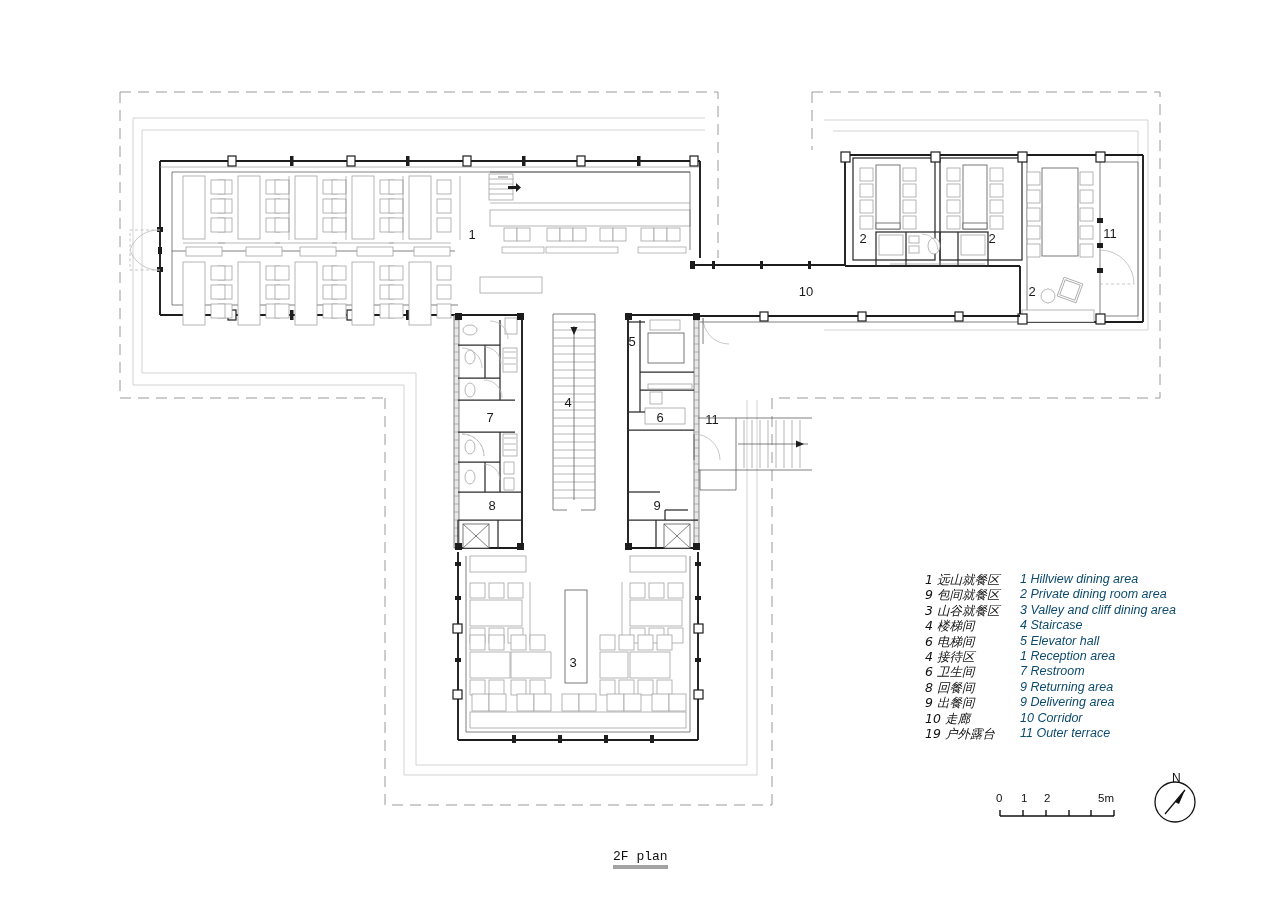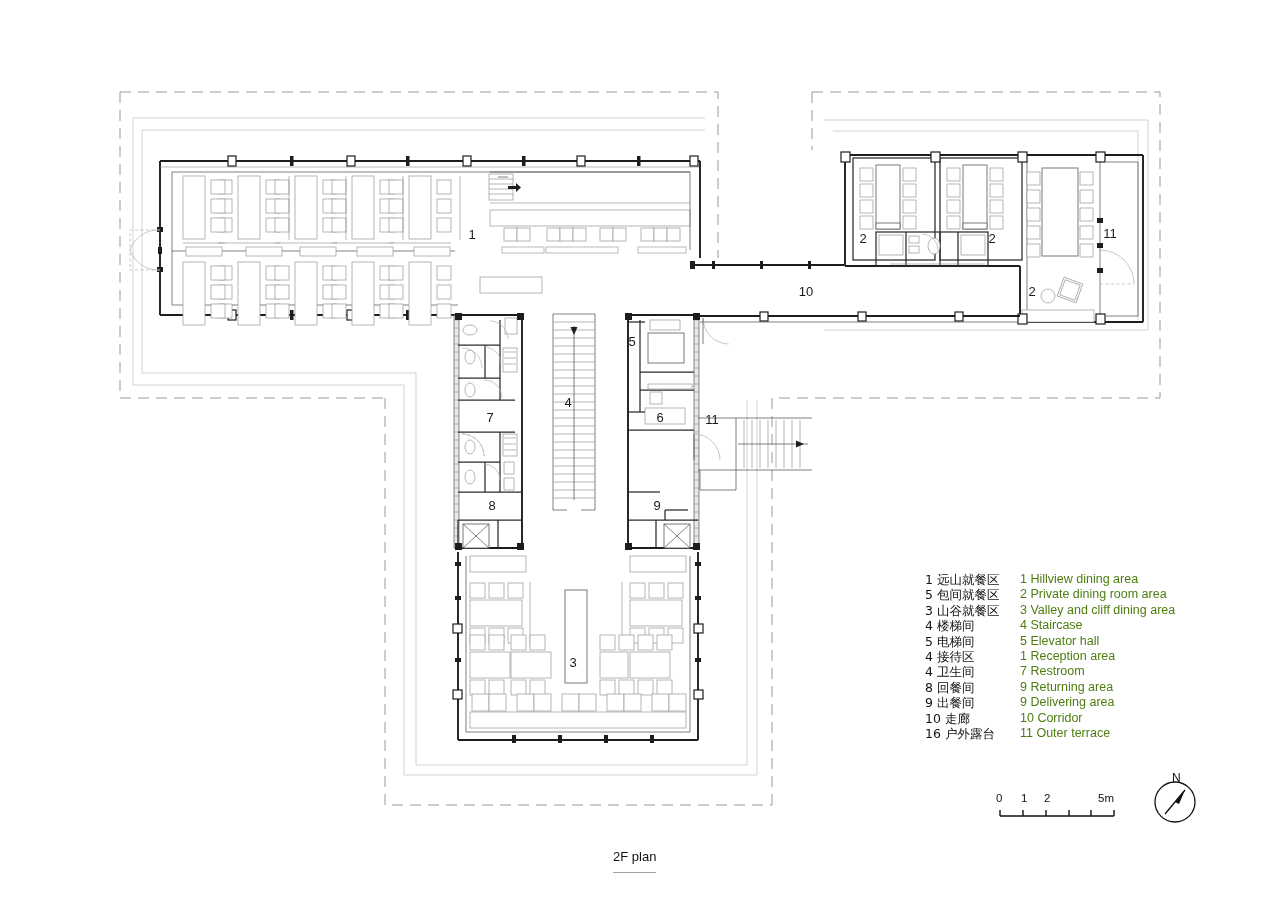--- a/index.html
+++ b/index.html
@@ -77,30 +77,31 @@
   #legend {
     position: absolute;
     left: 925px;
     top: 572px;
     width: 260px;
   }
   .legend-row {
     display: flex;
     line-height: 15.4px;
     white-space: nowrap;
+    font-style: italic;
   }
   .legend-cn {
     width: 95px;
     font-size: 12.5px;
     color: #111;
     font-family: "DejaVu Sans", sans-serif;
   }
   .legend-en {
     font-size: 12.5px;
-    color: #4d7c0f;
+    color: #0c4a6e;
     font-family: "Liberation Sans", sans-serif;
   }
   
   #scalebar {
     position: absolute;
     left: 996px;
     top: 792px;
   }
   #scale-labels {
     position: absolute;
@@ -129,22 +130,23 @@
     top: 771px;
     font-size: 12px;
     color: #111;
   }
   #plan-title {
     position: absolute;
     left: 613px;
     top: 849px;
     font-size: 13px;
     color: #111;
-    border-bottom: 1px solid #a3a3a3;
-    padding-bottom: 8px;
+    border-bottom: 4px solid #a3a3a3;
+    padding-bottom: 1px;
+    font-family: Liberation Mono, monospace;
   }
 </style>
 </head>
 <body>
 
 <div id="plan-root">
 
   <svg class="plan" viewBox="0 0 1280 900">
 
     <g>
@@ -767,57 +769,57 @@
     </g>
 
   </svg>
 
   <div id="legend">
     <div class="legend-row">
       <span class="legend-cn">1 远山就餐区</span>
       <span class="legend-en">1 Hillview dining area</span>
     </div>
     <div class="legend-row">
-      <span class="legend-cn">5 包间就餐区</span>
+      <span class="legend-cn">9 包间就餐区</span>
       <span class="legend-en">2 Private dining room area</span>
     </div>
     <div class="legend-row">
       <span class="legend-cn">3 山谷就餐区</span>
       <span class="legend-en">3 Valley and cliff dining area</span>
     </div>
     <div class="legend-row">
       <span class="legend-cn">4 楼梯间</span>
       <span class="legend-en">4 Staircase</span>
     </div>
     <div class="legend-row">
-      <span class="legend-cn">5 电梯间</span>
+      <span class="legend-cn">6 电梯间</span>
       <span class="legend-en">5 Elevator hall</span>
     </div>
     <div class="legend-row">
       <span class="legend-cn">4 接待区</span>
       <span class="legend-en">1 Reception area</span>
     </div>
     <div class="legend-row">
-      <span class="legend-cn">4 卫生间</span>
+      <span class="legend-cn">6 卫生间</span>
       <span class="legend-en">7 Restroom</span>
     </div>
     <div class="legend-row">
       <span class="legend-cn">8 回餐间</span>
       <span class="legend-en">9 Returning area</span>
     </div>
     <div class="legend-row">
       <span class="legend-cn">9 出餐间</span>
       <span class="legend-en">9 Delivering area</span>
     </div>
     <div class="legend-row">
       <span class="legend-cn">10 走廊</span>
       <span class="legend-en">10 Corridor</span>
     </div>
     <div class="legend-row">
-      <span class="legend-cn">16 户外露台</span>
+      <span class="legend-cn">19 户外露台</span>
       <span class="legend-en">11 Outer terrace</span>
     </div>
   </div>
 
   <div id="scale-labels">
     <span class="sc-lab" style="left:0px;">0</span>
     <span class="sc-lab" style="left:25px;">1</span>
     <span class="sc-lab" style="left:48px;">2</span>
     <span class="sc-lab" style="left:102px;">5m</span>
   </div>

